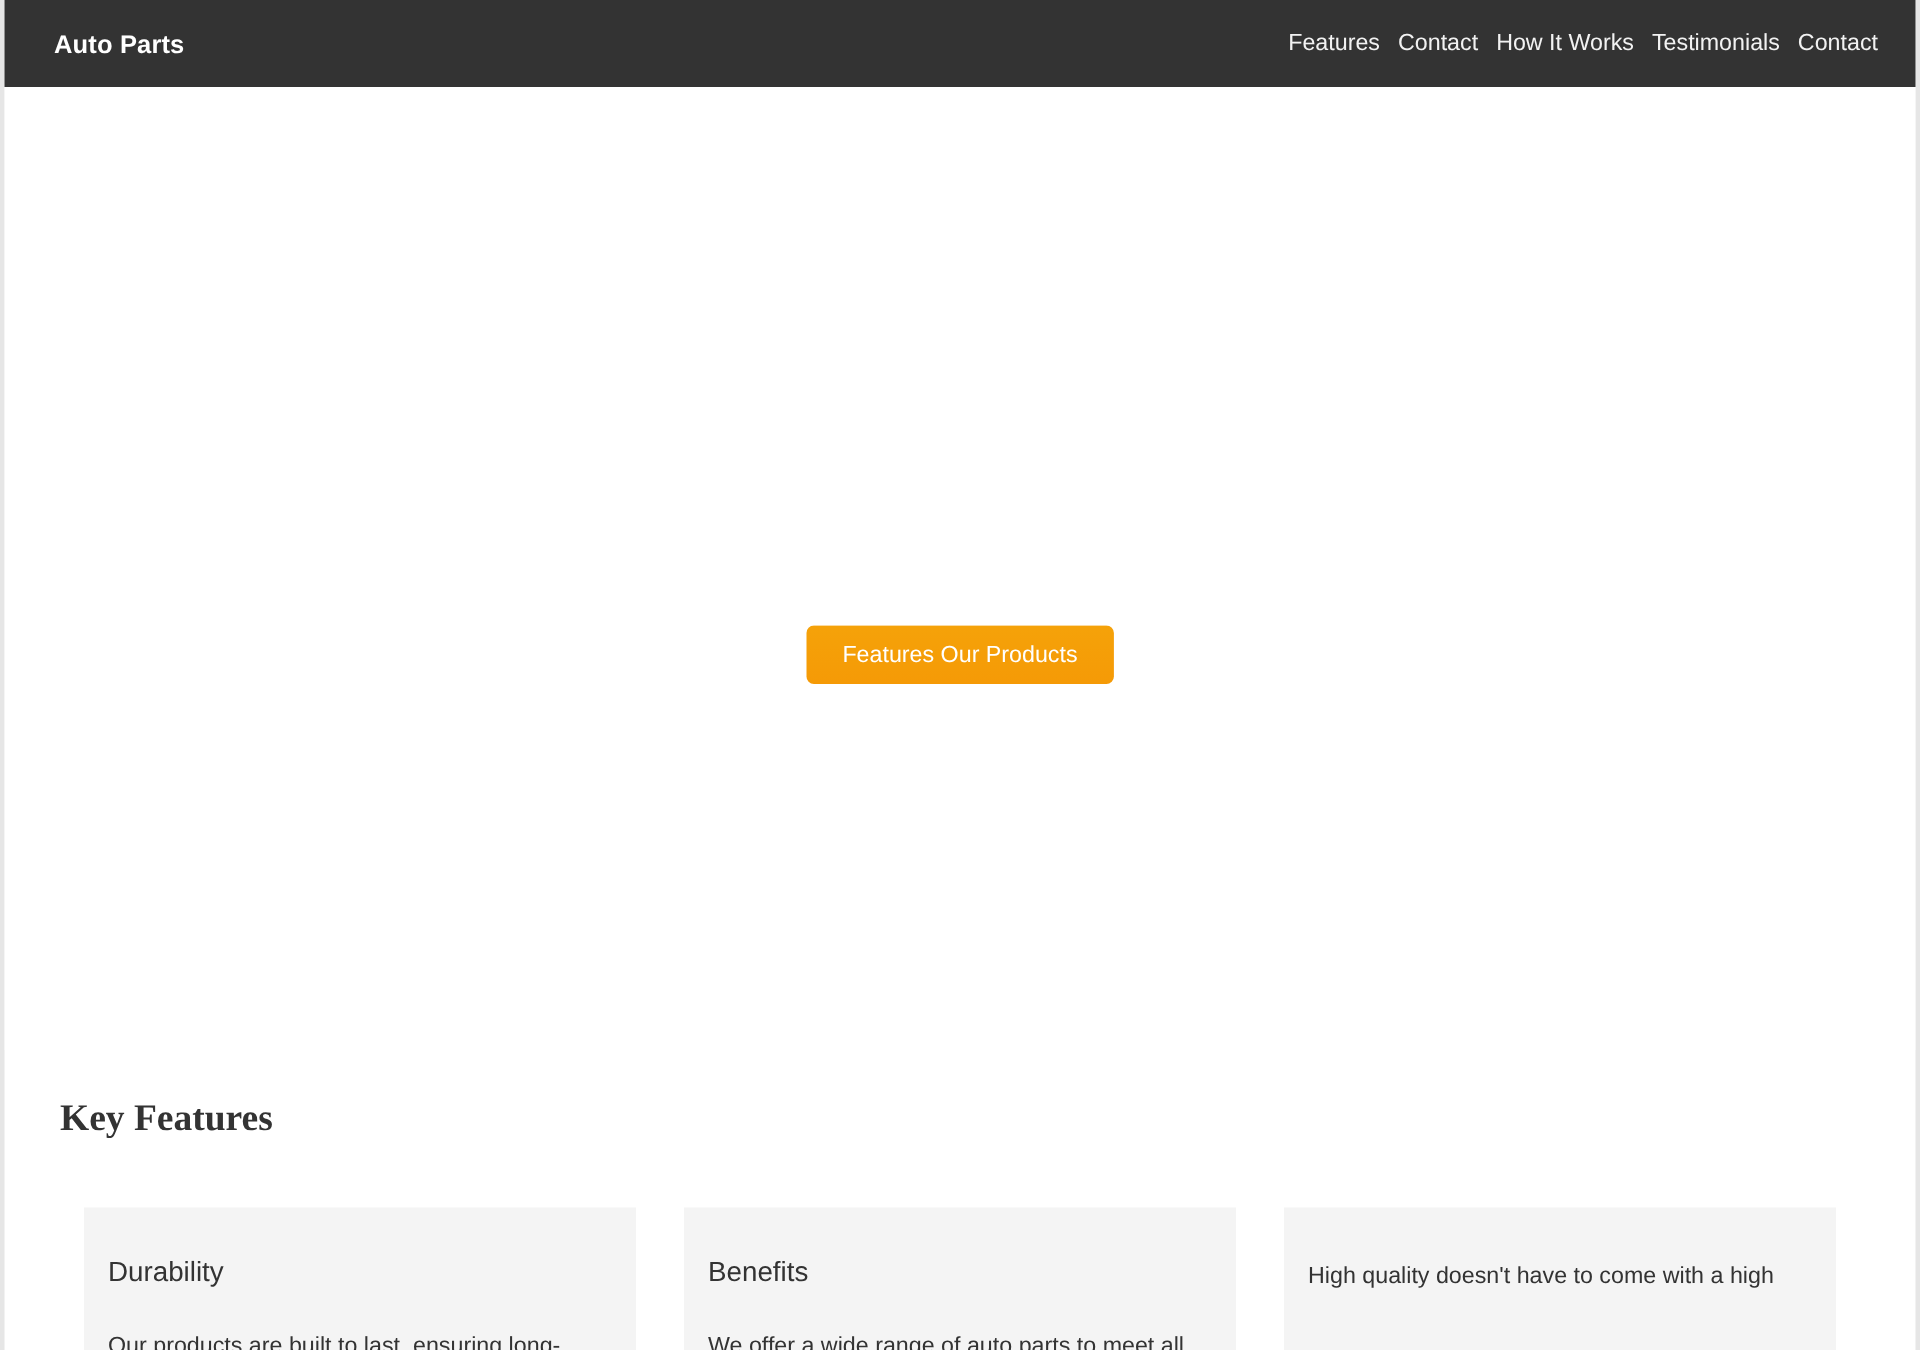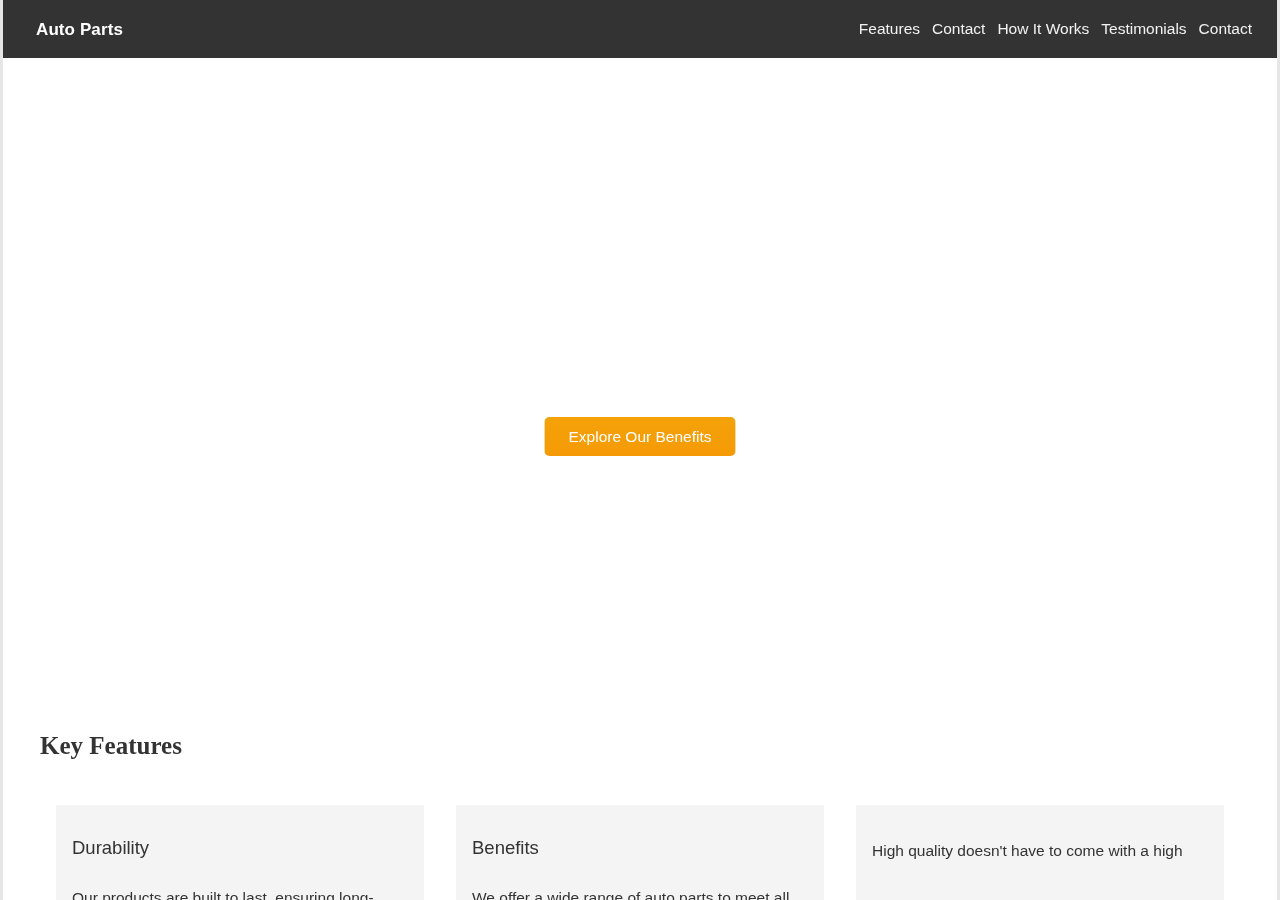--- a/index.html
+++ b/index.html
@@ -125,21 +125,21 @@
     <nav class="nav">
       <a class="nav-link">Features</a>
       <a class="nav-link">Contact</a>
       <a class="nav-link">How It Works</a>
       <a class="nav-link">Testimonials</a>
       <a class="nav-link">Contact</a>
     </nav>
   </div>
 
   <section class="hero">
-    <button class="hero-cta">Explore Our Benefits</button>
+    <button class="hero-cta">Features Our Products</button>
   </section>
 
   <section class="features">
     <h2 class="section-title">Key Features</h2>
 
     <div class="cards">
 
       <div class="card">
         <div class="card-title">Durability</div>
         <div class="card-text">Our products are built to last, ensuring long-</div>

